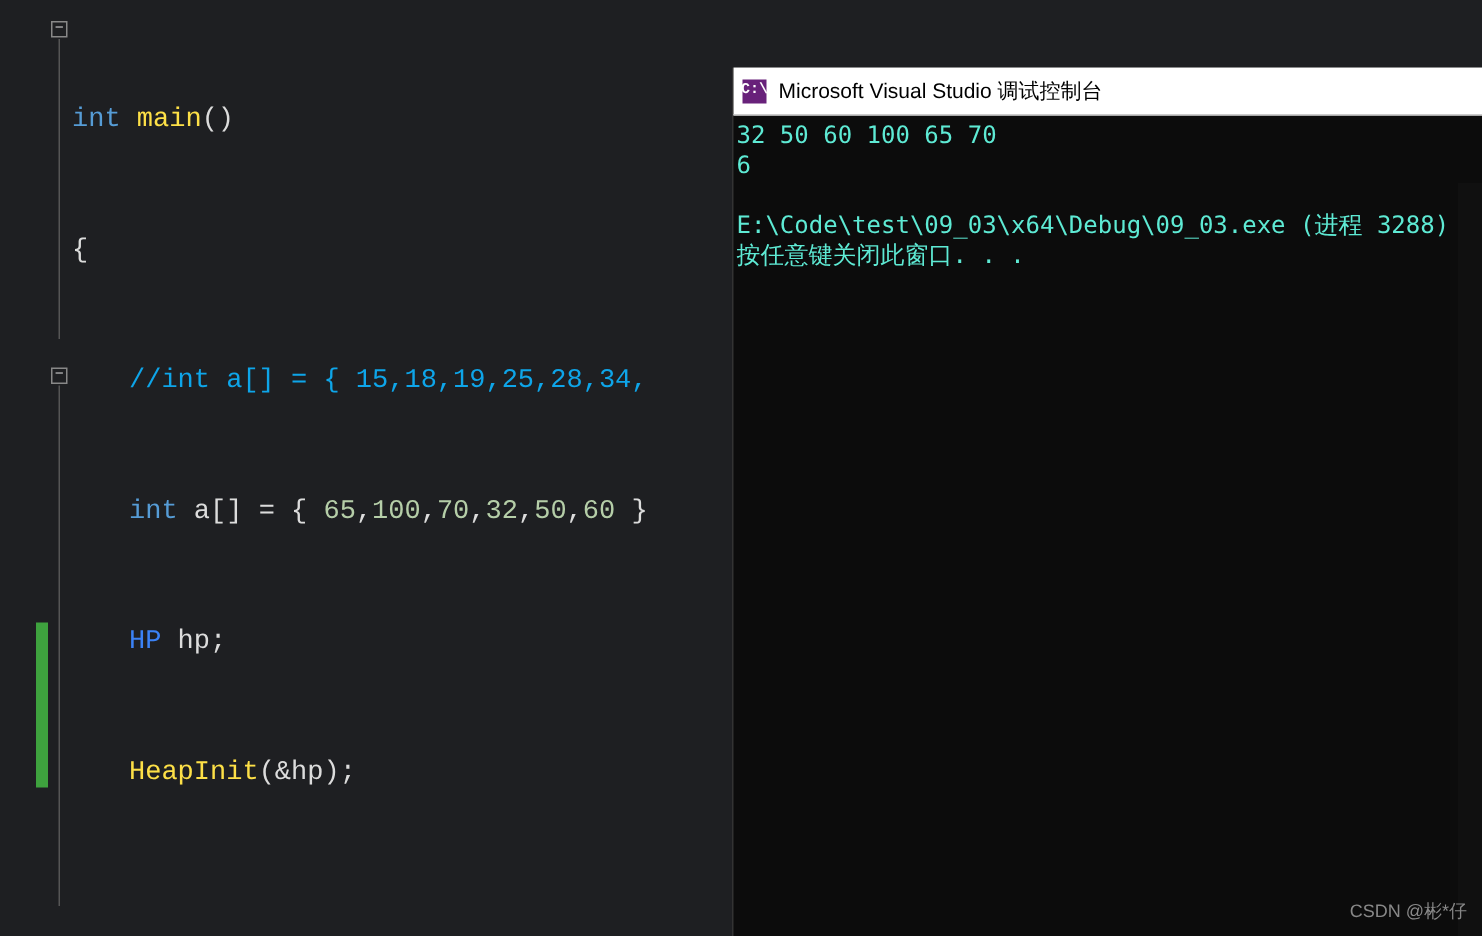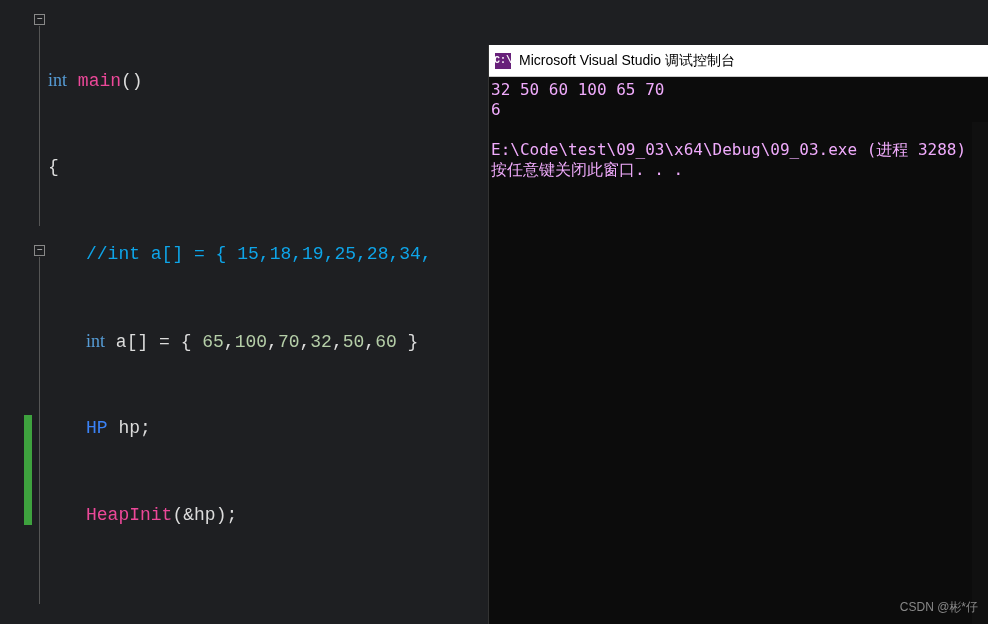--- a/index.html
+++ b/index.html
@@ -51,22 +51,22 @@
       width: 8px;
       background: #3ea23e;
     }
     .code {
       flex: 1;
       padding-top: 8px;
       white-space: pre;
       line-height: 29px;
       color: #dcdcdc;
     }
-    .kw { color: #569cd6; font-family: Liberation Serif, serif; }
-    .func { color: #ec4899; }
+    .kw { color: #569cd6; }
+    .func { color: #fde047; }
     .num { color: #b5cea8; }
     .comment { color: #0ea5e9; }
     .text { color: #dcdcdc; }
     .classname { color: #3b82f6; }
     .line { height: 29px; }
     .indent1 { padding-left: 4px; }
     .indent2 { padding-left: 42px; }
     .console-window {
       position: absolute;
       left: 488px;
@@ -97,21 +97,21 @@
       font-weight: bold;
     }
     .console-title-text {
       color: #000;
       font-size: 14px;
       font-family: 'Segoe UI', sans-serif;
       text-align: center;
     }
     .console-body {
       padding: 3px 2px;
-      color: #f0abfc;
+      color: #5eead4;
       font-family: 'NSimSun', 'SimSun', 'Consolas', monospace;
       font-size: 16px;
       line-height: 20px;
       white-space: pre;
     }
     .watermark {
       position: absolute;
       right: 10px;
       bottom: 8px;
       color: #888;

